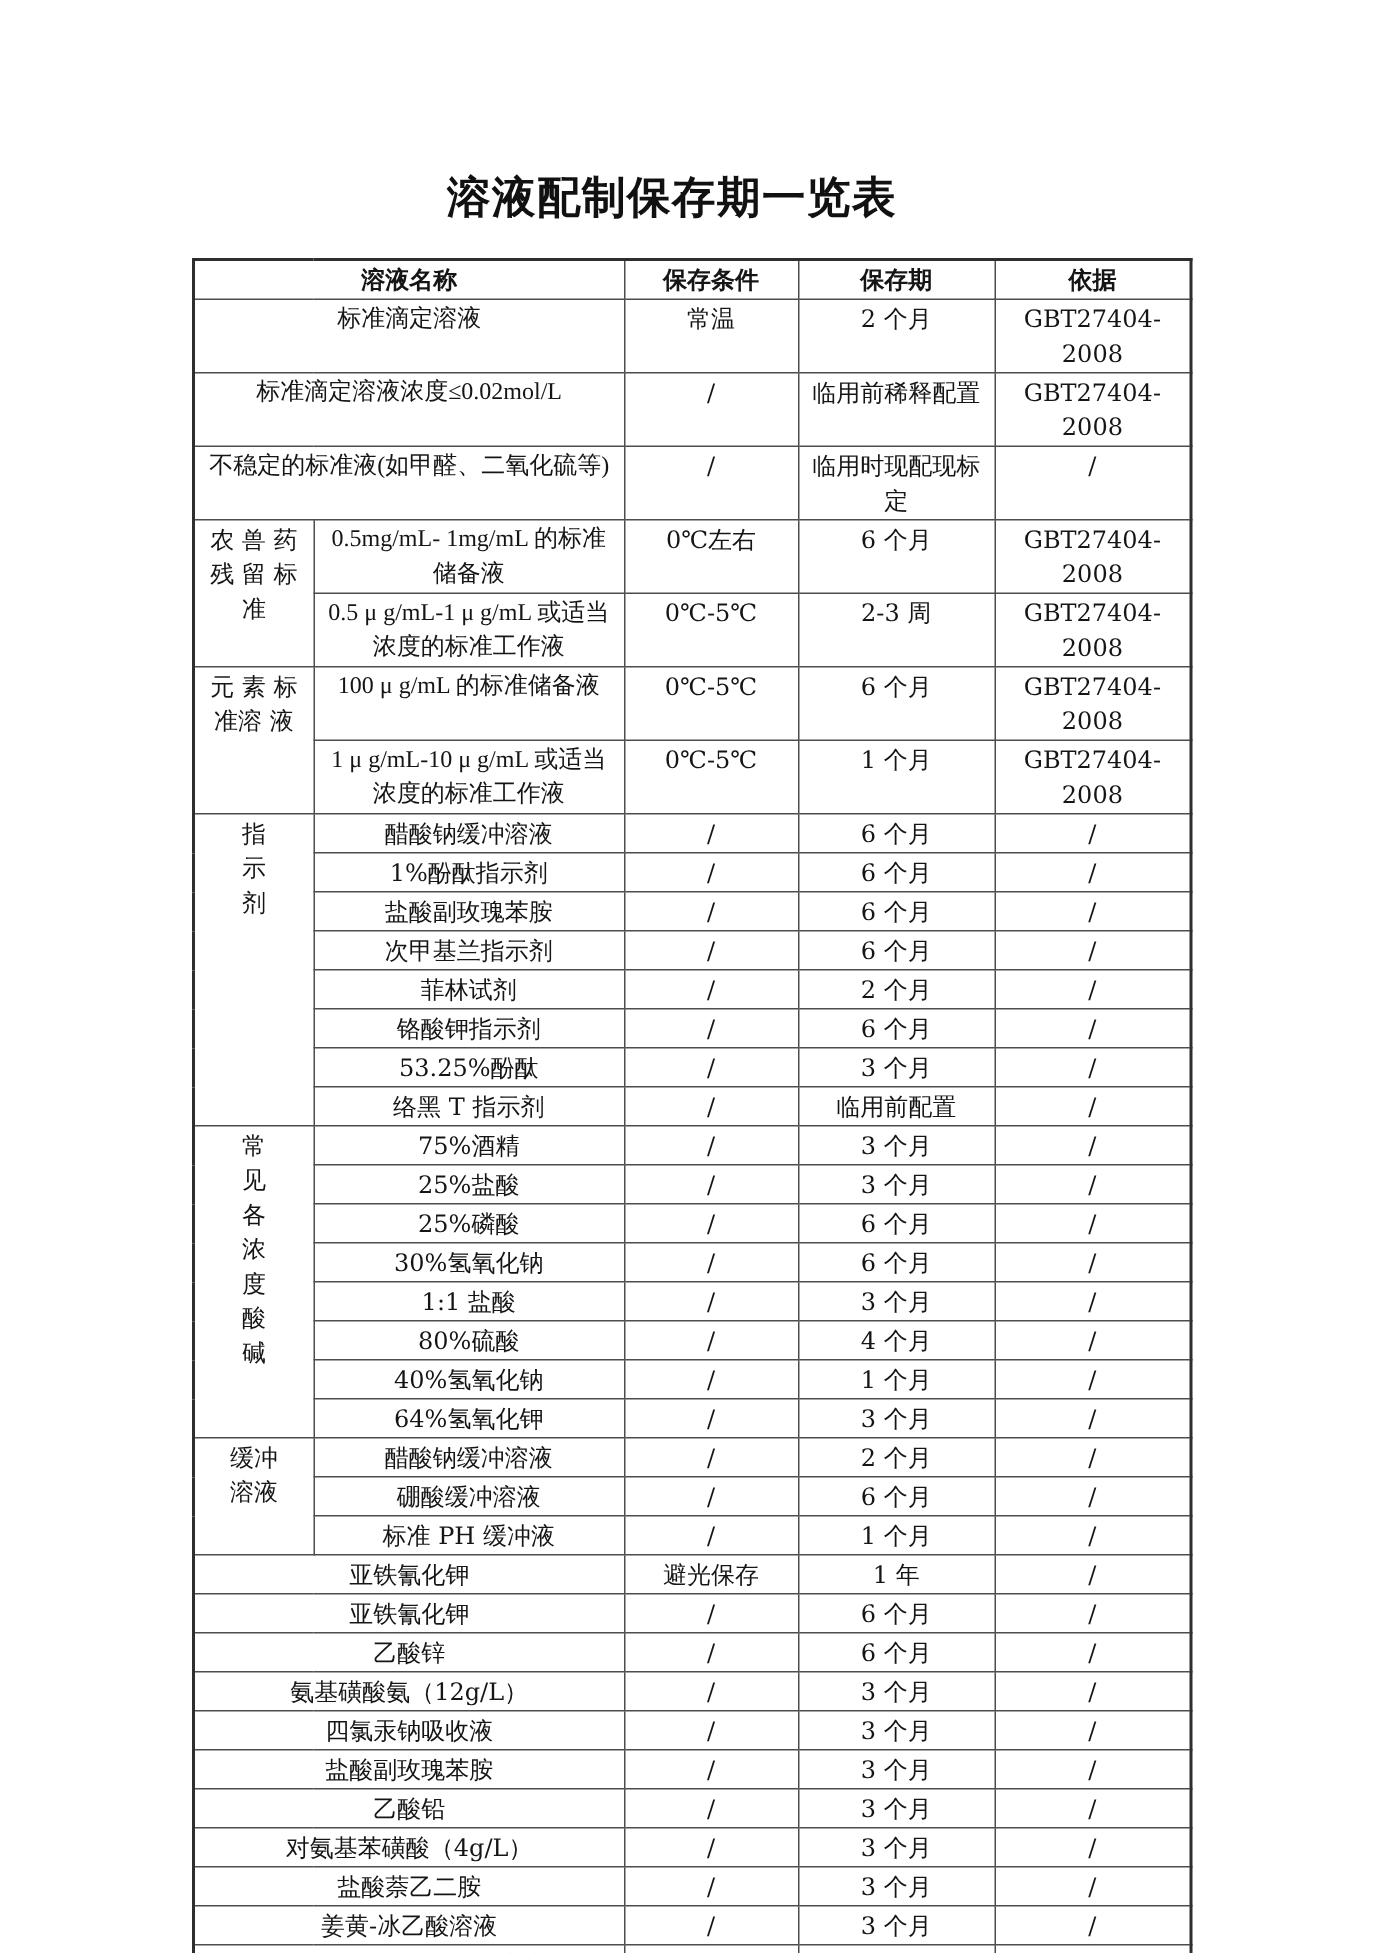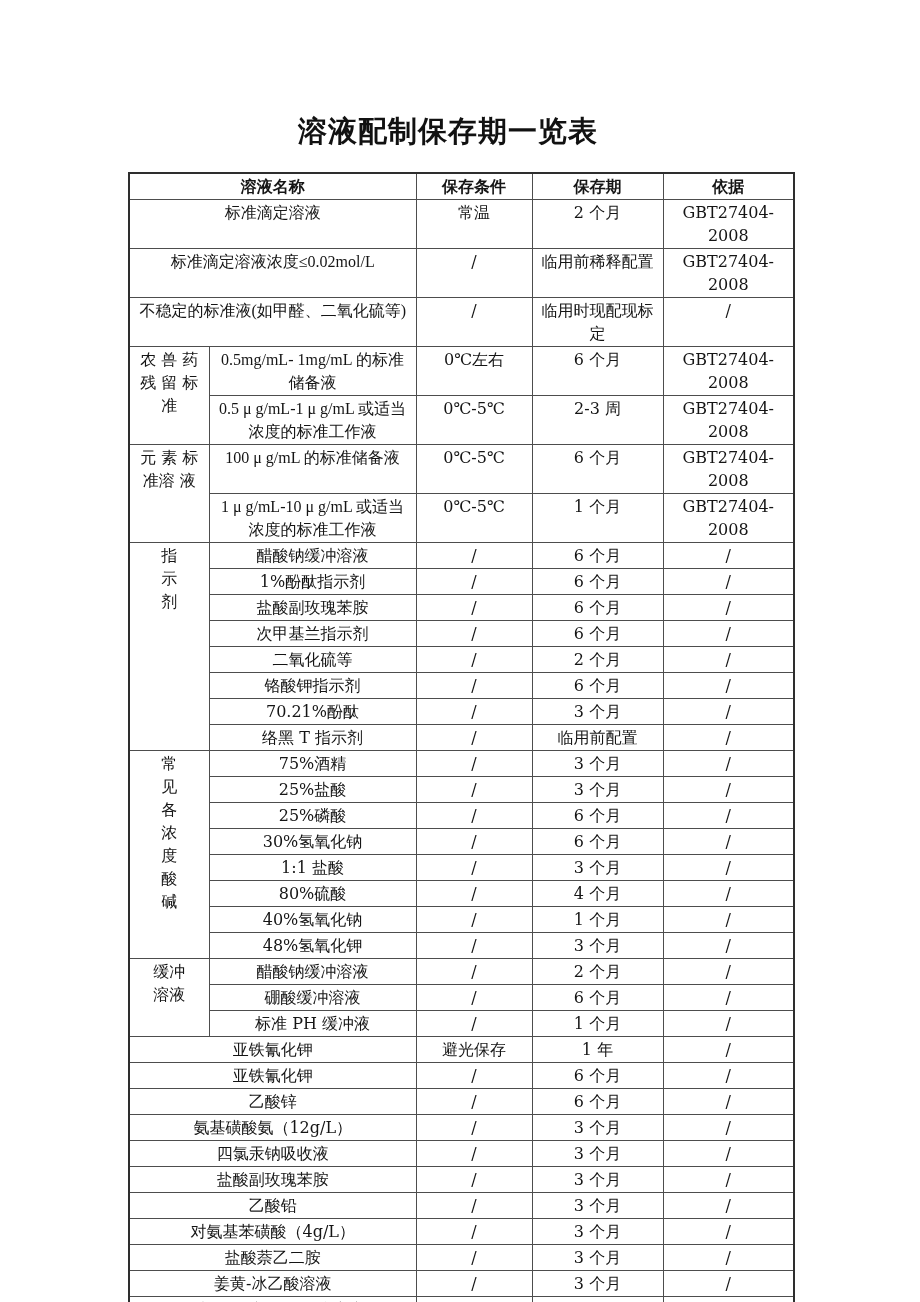--- a/index.html
+++ b/index.html
@@ -148,33 +148,33 @@
             <td>6 个月</td>
             <td>/</td>
           </tr>
           <tr>
             <td>次甲基兰指示剂</td>
             <td>/</td>
             <td>6 个月</td>
             <td>/</td>
           </tr>
           <tr>
-            <td>二氧化硫等</td>
+            <td>菲林试剂</td>
             <td>/</td>
             <td>2 个月</td>
             <td>/</td>
           </tr>
           <tr>
             <td>铬酸钾指示剂</td>
             <td>/</td>
             <td>6 个月</td>
             <td>/</td>
           </tr>
           <tr>
-            <td>70.21%酚酞</td>
+            <td>53.25%酚酞</td>
             <td>/</td>
             <td>3 个月</td>
             <td>/</td>
           </tr>
           <tr>
             <td>络黑 T 指示剂</td>
             <td>/</td>
             <td>临用前配置</td>
             <td>/</td>
           </tr>
@@ -221,21 +221,21 @@
             <td>4 个月</td>
             <td>/</td>
           </tr>
           <tr>
             <td>40%氢氧化钠</td>
             <td>/</td>
             <td>1 个月</td>
             <td>/</td>
           </tr>
           <tr>
-            <td>48%氢氧化钾</td>
+            <td>64%氢氧化钾</td>
             <td>/</td>
             <td>3 个月</td>
             <td>/</td>
           </tr>
           <tr>
             <td rowspan="3" class="cat">缓冲
 溶液</td>
             <td>醋酸钠缓冲溶液</td>
             <td>/</td>
             <td>2 个月</td>

